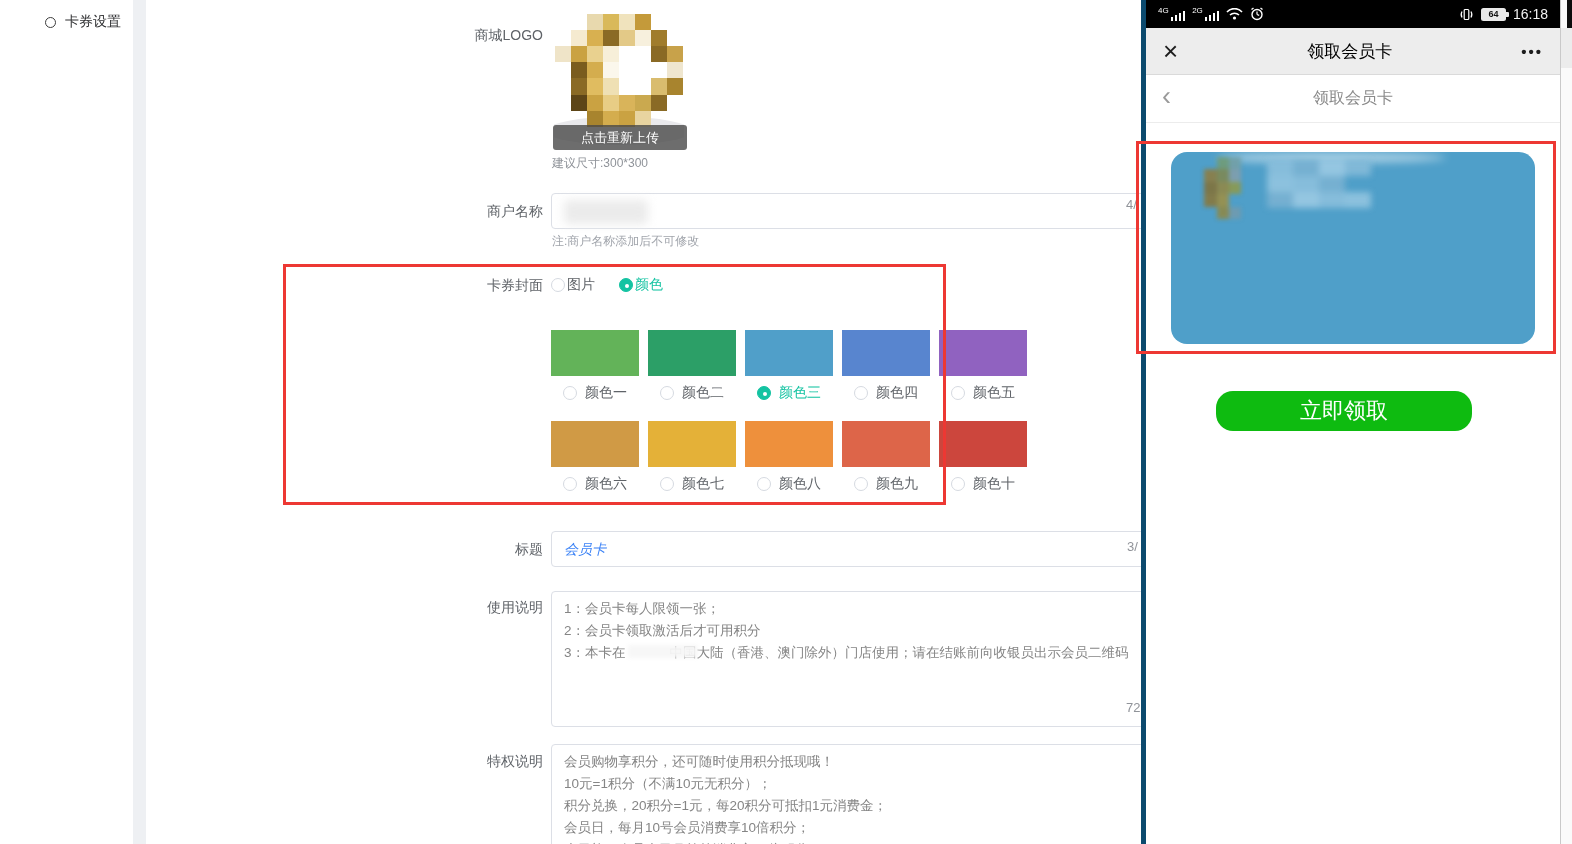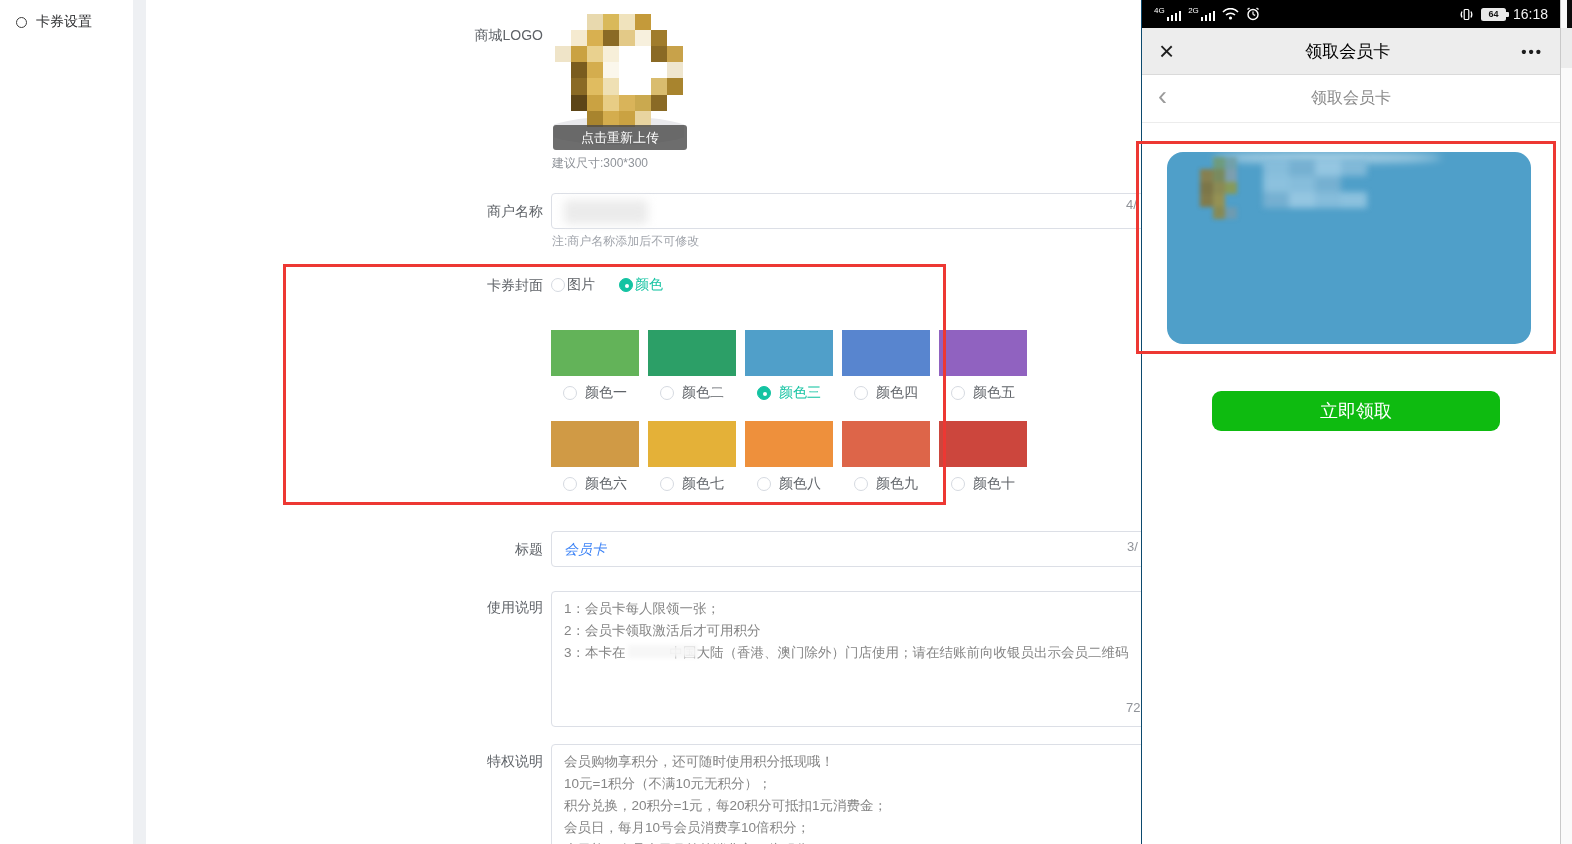--- a/index.html
+++ b/index.html
@@ -3,21 +3,21 @@
 <meta charset="utf-8">
 <style>
   * { margin:0; padding:0; box-sizing:border-box; }
   html,body { width:1572px; height:844px; overflow:hidden; background:#fff;
     font-family:"Liberation Sans","DejaVu Sans",sans-serif; }
   .page { position:relative; width:1572px; height:844px; background:#fff; }
 
   
   .sidebar { position:absolute; left:0; top:0; width:133px; height:844px; background:#fff; z-index:2; }
   .sidebar-gap { position:absolute; left:133px; top:0; width:13px; height:844px; background:#eef0f3; z-index:2; }
-  .side-item { display:flex; align-items:center; gap:9px; padding:13px 0 0 16px; cursor:pointer; }
+  .side-item { display:flex; align-items:center; gap:9px; padding:13px 0 0 16px; cursor:pointer;margin-left:29px; }
   .side-ring { width:11px; height:11px; border:1.6px solid #3d3d3d; border-radius:50%; flex:0 0 auto; }
   .side-label { font-size:14px; color:#303133; }
 
   
   .content { position:absolute; left:146px; top:0; width:995px; height:844px; background:#fff; z-index:1; }
   .flabel { position:absolute; left:280px; width:117px; text-align:right; font-size:14px; color:#5f6368; }
   .note { position:absolute; font-size:12px; color:#a0a4ab; }
   .tbox { position:absolute; left:405px; width:710px; background:#fff; border:1px solid #dcdfe6; border-radius:4px; }
   .counter { position:absolute; font-size:13px; color:#909399; z-index:3; }
 
@@ -51,21 +51,21 @@
   .ta-line { font-size:13.5px; color:#858585; line-height:22px; white-space:nowrap; }
   .inline-blur { display:inline-block; width:70px; height:13px; background:rgba(247,247,247,.95);
     filter:blur(2px); vertical-align:-1px; margin:0 -28px 0 2px; position:relative; z-index:2; }
   .resize-handle { position:absolute; right:2px; bottom:2px; width:10px; height:10px; }
   .ta-scroll { position:absolute; top:1px; right:1px; bottom:0; width:15px; background:#fafafa;
     border-left:1px solid #e8e8e8; border-radius:0 3px 0 0; }
   .ta-scroll .up { display:block; text-align:center; font-size:8px; color:#ababab; padding-top:3px; }
 
   
   .phone { position:absolute; left:1141px; top:0; width:419px; height:844px; background:#fff;
-    border-left:1px solid #0c4a6e; z-index:5; }
+    border-left:5px solid #0c4a6e; z-index:5; }
   .statusbar { position:absolute; left:0; top:0; width:100%; height:28px; background:#000;
     display:flex; align-items:center; justify-content:space-between; padding:0 12px; color:#fff; }
   .sb-left,.sb-right { display:flex; align-items:center; gap:7px; }
   .net { display:flex; align-items:flex-end; gap:2px; }
   .net sup { font-size:8px; line-height:8px; margin-bottom:6px; color:#fff; }
   .bars { display:flex; align-items:flex-end; gap:1.5px; }
   .bars i { display:block; width:2.5px; background:#fff; }
   .sb-time { font-size:14px; color:#f2f2f2; }
   .battery { position:relative; width:25px; height:13px; background:#e9e9e9; border-radius:2.5px;
     display:flex; align-items:center; justify-content:center; }
@@ -81,22 +81,22 @@
   .back { position:absolute; left:16px; top:8px; font-size:27px; color:#9a9a9a; line-height:1; cursor:pointer; }
   .inner-title { font-size:16px; color:#8a8a8a; }
 
   .red-box-phone { position:absolute; left:1136px; top:141px; width:420px; height:213px;
     border:3px solid #ed3833; z-index:9; pointer-events:none; }
   .member-card { position:absolute; left:25px; top:152px; width:364px; height:192px; border-radius:16px; overflow:hidden; }
   .card-streak { position:absolute; left:45px; top:0px; width:230px; height:11px;
     background:rgba(255,255,255,.5); filter:blur(4px); border-radius:50%; }
   .card-logo { position:absolute; left:32px; top:5px; filter:blur(2px); opacity:.95; }
   .card-text { position:absolute; left:96px; top:8px; filter:blur(3px); opacity:.9; }
-  .claim-btn { position:absolute; left:70px; top:391px; width:288px; height:40px; border-radius:9px;
-    color:#fff; font-size:18px; display:flex; align-items:center; justify-content:center; cursor:pointer; }
+  .claim-btn { position:absolute; left:70px; top:391px; width:256px; height:40px; border-radius:17px;
+    color:#fff; font-size:22px; display:flex; align-items:center; justify-content:center; cursor:pointer; }
 
   
   .edge-strip { position:absolute; left:1560px; top:0; width:12px; height:844px; background:#fafafa;
     border-left:1px solid #c9c9c9; z-index:6; }
   .edge-strip .blk { position:absolute; right:0; top:0; width:5px; height:32px; background:#0d0d0d; }
   .edge-strip .gry { position:absolute; left:0; top:28px; width:100%; height:40px; background:#ececec; }
 </style>
 </head>
 <body>
 

